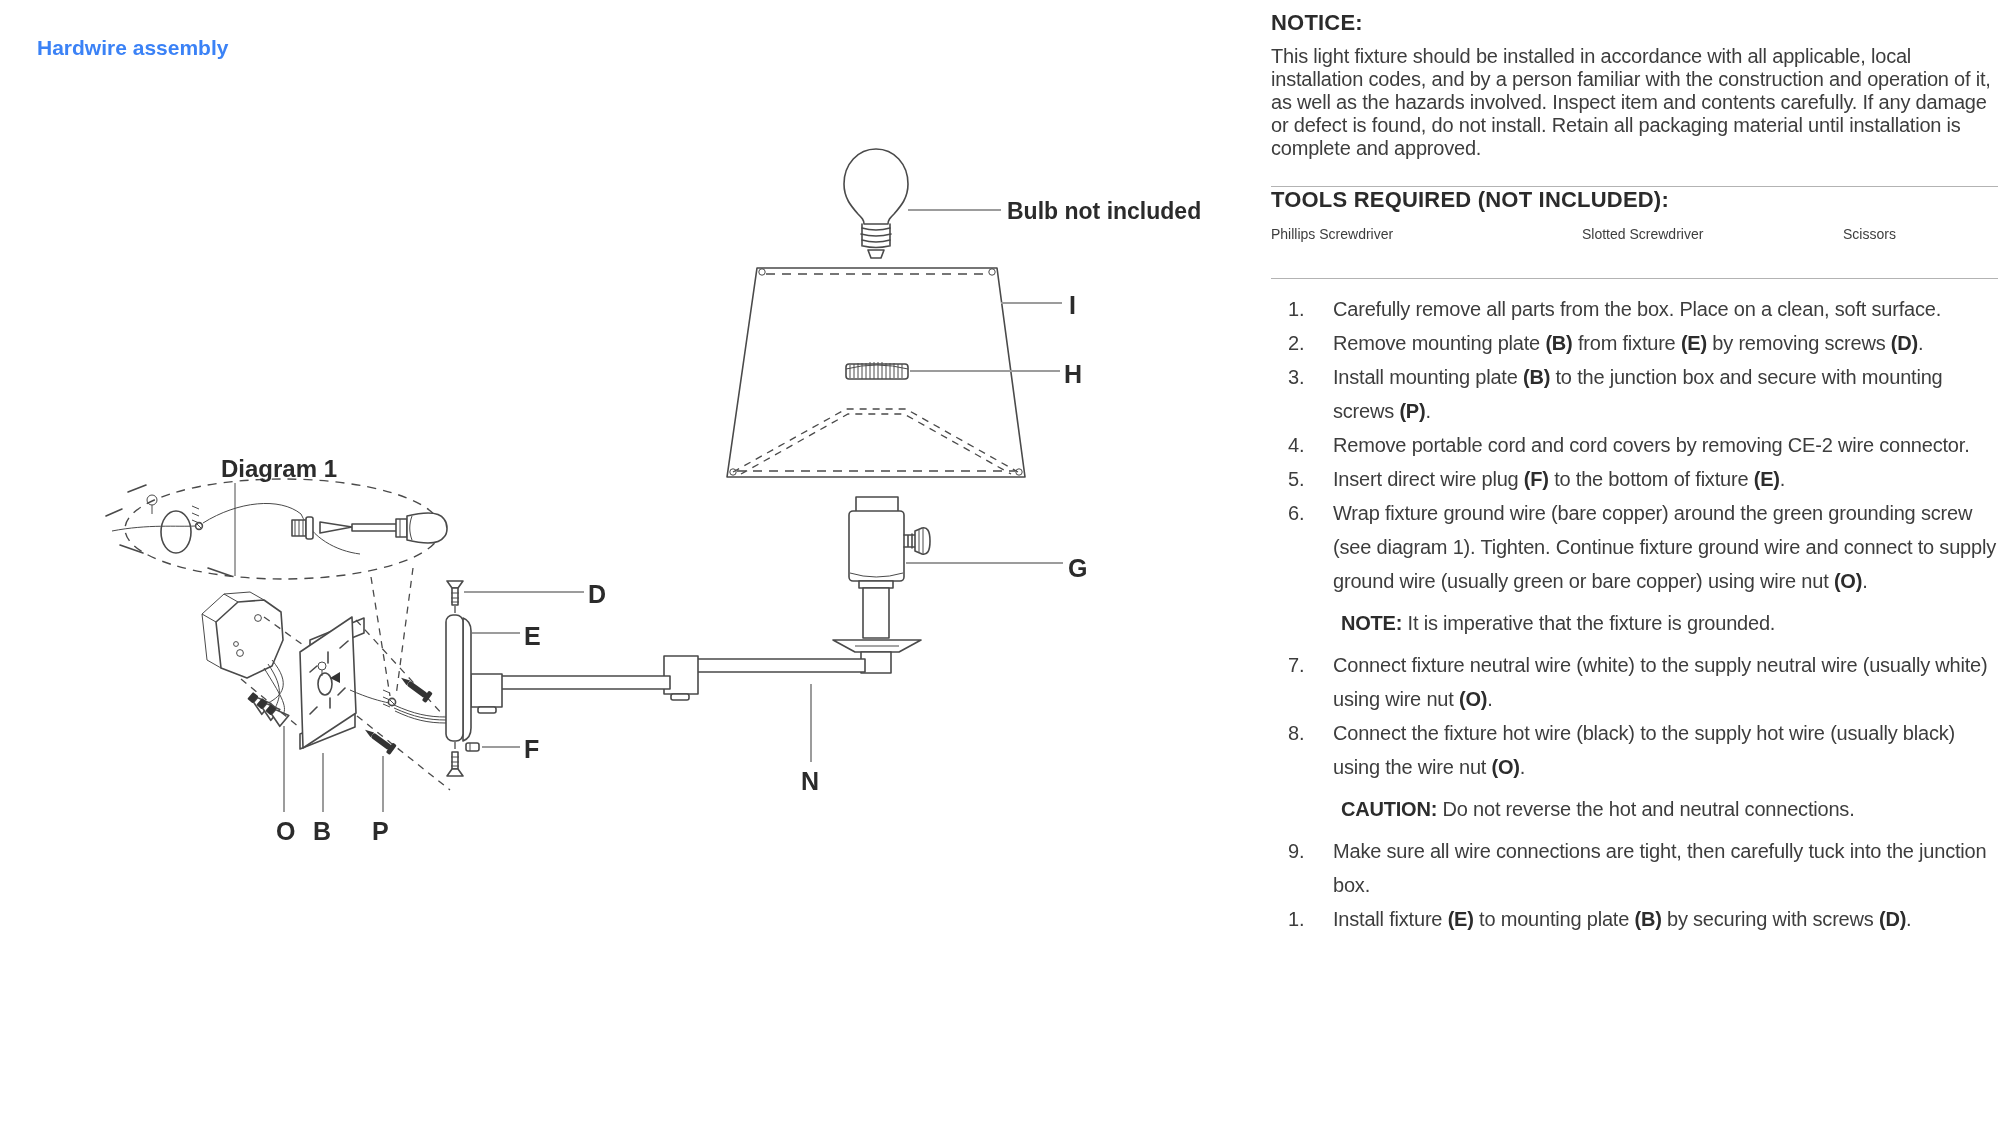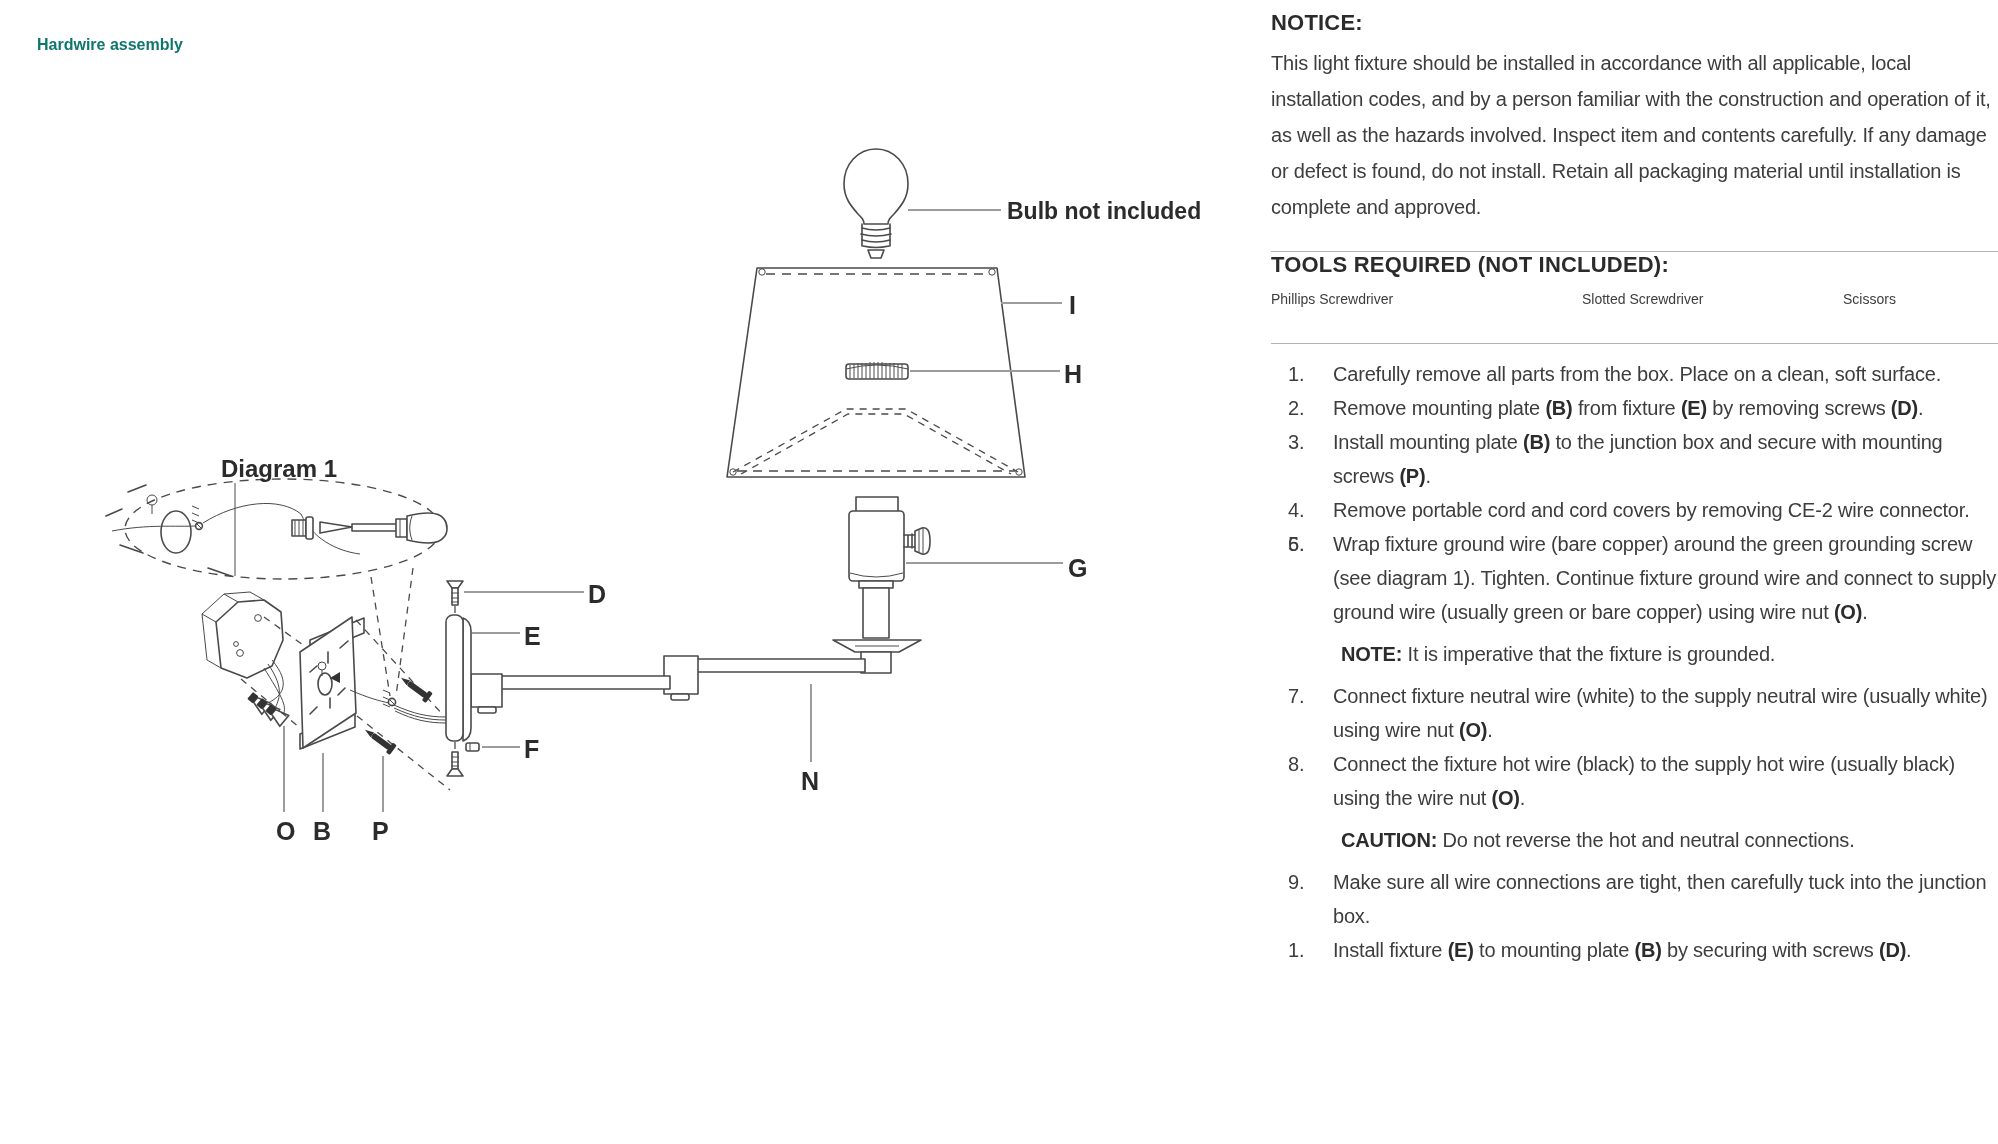--- a/index.html
+++ b/index.html
@@ -1,22 +1,22 @@
 <!DOCTYPE html>
 <html><head>
 <meta charset="utf-8">
 <style>
   html,body{margin:0;padding:0;background:#ffffff;}
   body{width:1998px;height:1144px;position:relative;overflow:hidden;
        font-family:"Liberation Sans", sans-serif;color:#3d3d3d;}
-  .page-title{position:absolute;left:37px;top:36px;font-size:16px;font-weight:bold;color:#0f766e;}
+  .page-title{position:absolute;left:37px;top:36px;font-size:21px;font-weight:bold;color:#3b82f6;}
   #diagram{position:absolute;left:0;top:0;}
   .rightcol{position:absolute;left:1271px;top:10px;width:732px;}
   .sec-heading{font-size:22px;font-weight:bold;color:#2b2b2b;margin:0;letter-spacing:.2px;}
-  .notice-body{font-size:20px;line-height:36px;margin:9px 0 12px;letter-spacing:-.2px;max-width:720px;}
+  .notice-body{font-size:20px;line-height:23px;margin:9px 0 12px;letter-spacing:-.2px;max-width:720px;}
   .rule{border:none;border-top:1px solid #b3b3b3;margin:26px 0 0;}
   .tools-head{}
   .tools-row{position:relative;height:26px;margin-top:13px;font-size:14px;text-decoration:underline;}
   .tools-row span{position:absolute;top:0;white-space:nowrap;}
   .tool-0{left:0;} .tool-1{left:311px;} .tool-2{left:572px;}
   ol.steps{list-style:none;margin:13px 0 0;padding:0;}
   ol.steps li{position:relative;padding-left:62px;font-size:20px;line-height:34px;letter-spacing:-.2px;}
   ol.steps .num{position:absolute;left:17px;top:0;}
   b{color:#2c2c2c;}
   .note{margin:8px;}
@@ -259,20 +259,20 @@
     <span class="tool-0">Phillips Screwdriver</span>
     <span class="tool-1">Slotted Screwdriver</span>
     <span class="tool-2">Scissors</span>
   </div>
   <hr class="rule">
   <ol class="steps">
       <li><span class="num">1.</span><span>Carefully remove all parts from the box. Place on a clean, soft surface.</span></li>
       <li><span class="num">2.</span><span>Remove mounting plate <b>(B)</b> from fixture <b>(E)</b> by removing screws <b>(D)</b>.</span></li>
       <li><span class="num">3.</span><span>Install mounting plate <b>(B)</b> to the junction box and secure with mounting screws <b>(P)</b>.</span></li>
       <li><span class="num">4.</span><span>Remove portable cord and cord covers by removing CE-2 wire connector.</span></li>
-      <li><span class="num">5.</span></li>
+      <li><span class="num">5.</span><span>Insert direct wire plug <b>(F)</b> to the bottom of fixture <b>(E)</b>.</span></li>
       <li><span class="num">6.</span><span>Wrap fixture ground wire (bare copper) around the green grounding screw (see diagram 1). Tighten. Continue fixture ground wire and connect to supply ground wire (usually green or bare copper) using wire nut <b>(O)</b>.</span><div class="note"><b>NOTE:</b> It is imperative that the fixture is grounded.</div></li>
       <li><span class="num">7.</span><span>Connect fixture neutral wire (white) to the supply neutral wire (usually white) using wire nut <b>(O)</b>.</span></li>
       <li><span class="num">8.</span><span>Connect the fixture hot wire (black) to the supply hot wire (usually black) using the wire nut <b>(O)</b>.</span><div class="note"><b>CAUTION:</b> Do not reverse the hot and neutral connections.</div></li>
       <li><span class="num">9.</span><span>Make sure all wire connections are tight, then carefully tuck into the junction box.</span></li>
       <li><span class="num">1.</span><span>Install fixture <b>(E)</b> to mounting plate <b>(B)</b> by securing with screws <b>(D)</b>.</span></li>
     </ol>
 </div>
 
 </body></html>

